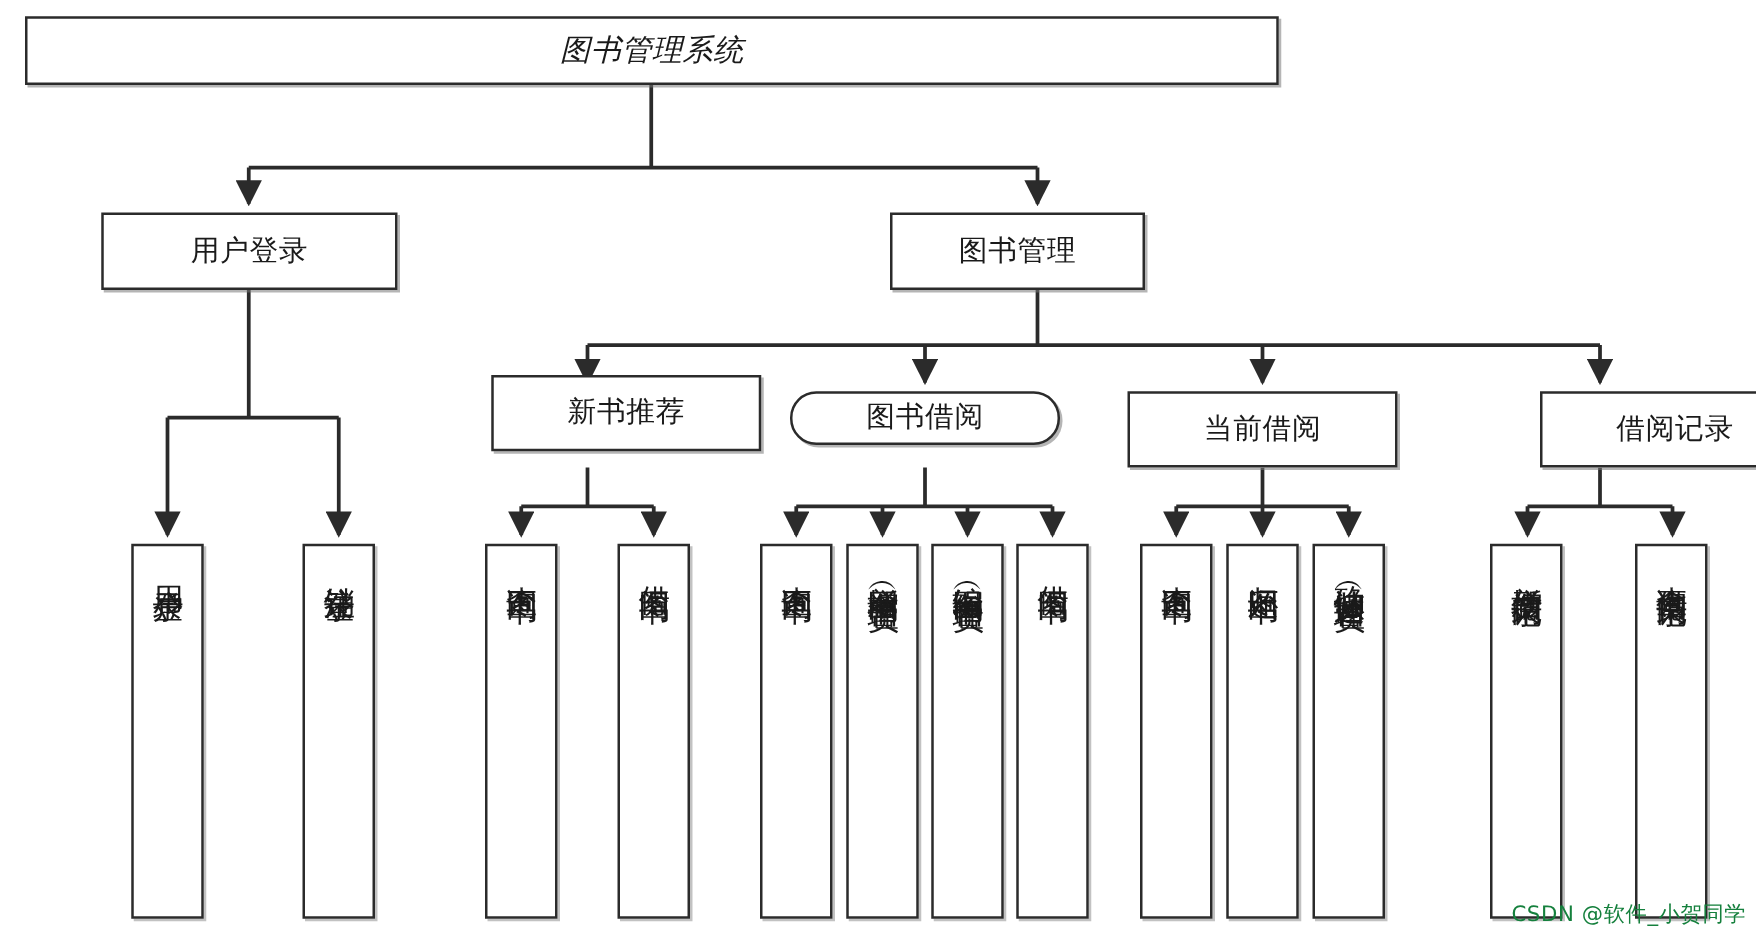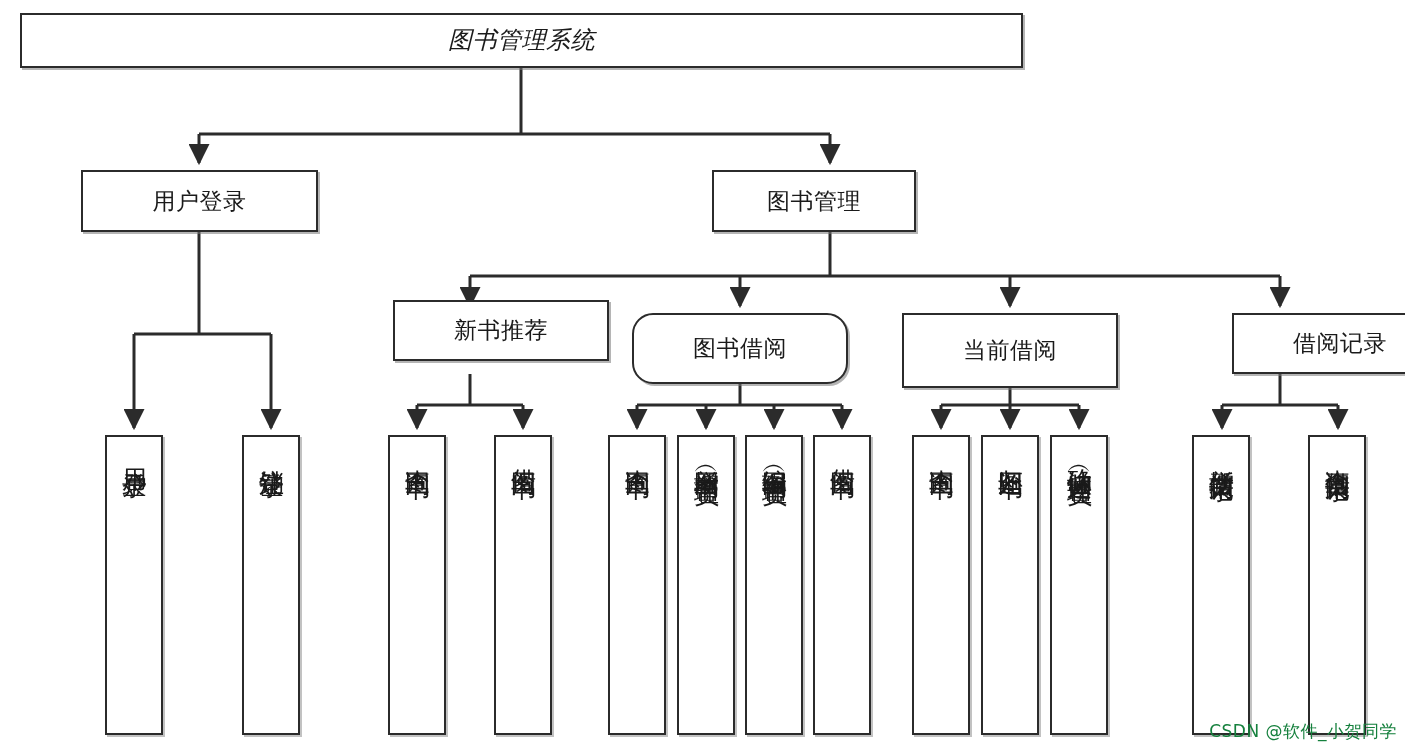--- a/index.html
+++ b/index.html
@@ -138,24 +138,24 @@
   <div class="node horizontal" style="left:81px; top:170px; width:237px; height:62px;">
     <span class="node-label">用户登录</span>
   </div>
   <div class="node horizontal" style="left:712px; top:170px; width:204px; height:62px;">
     <span class="node-label">图书管理</span>
   </div>
 
   <div class="node horizontal" style="left:362px; top:300px; width:216px; height:61px;margin-left:31px;">
     <span class="node-label">新书推荐</span>
   </div>
-  <div class="node horizontal" style="left:632px; top:313px; width:216px; height:71px;border-radius:21px;">
+  <div class="node horizontal" style="left:632px; top:313px; width:216px; height:43px;border-radius:21px;">
     <span class="node-label">图书借阅</span>
   </div>
-  <div class="node horizontal" style="left:902px; top:313px; width:216px; height:75px;">
+  <div class="node horizontal" style="left:902px; top:313px; width:216px; height:61px;">
     <span class="node-label">当前借阅</span>
   </div>
   <div class="node horizontal" style="left:1232px; top:313px; width:216px; height:61px;align-items:center;">
     <span class="node-label">借阅记录</span>
   </div>
 
   <div class="node vertical" style="left:105px; top:435px; width:58px; height:300px;">
     <span class="node-label">用户登录</span>
   </div>
   <div class="node vertical" style="left:242px; top:435px; width:58px; height:300px;">

